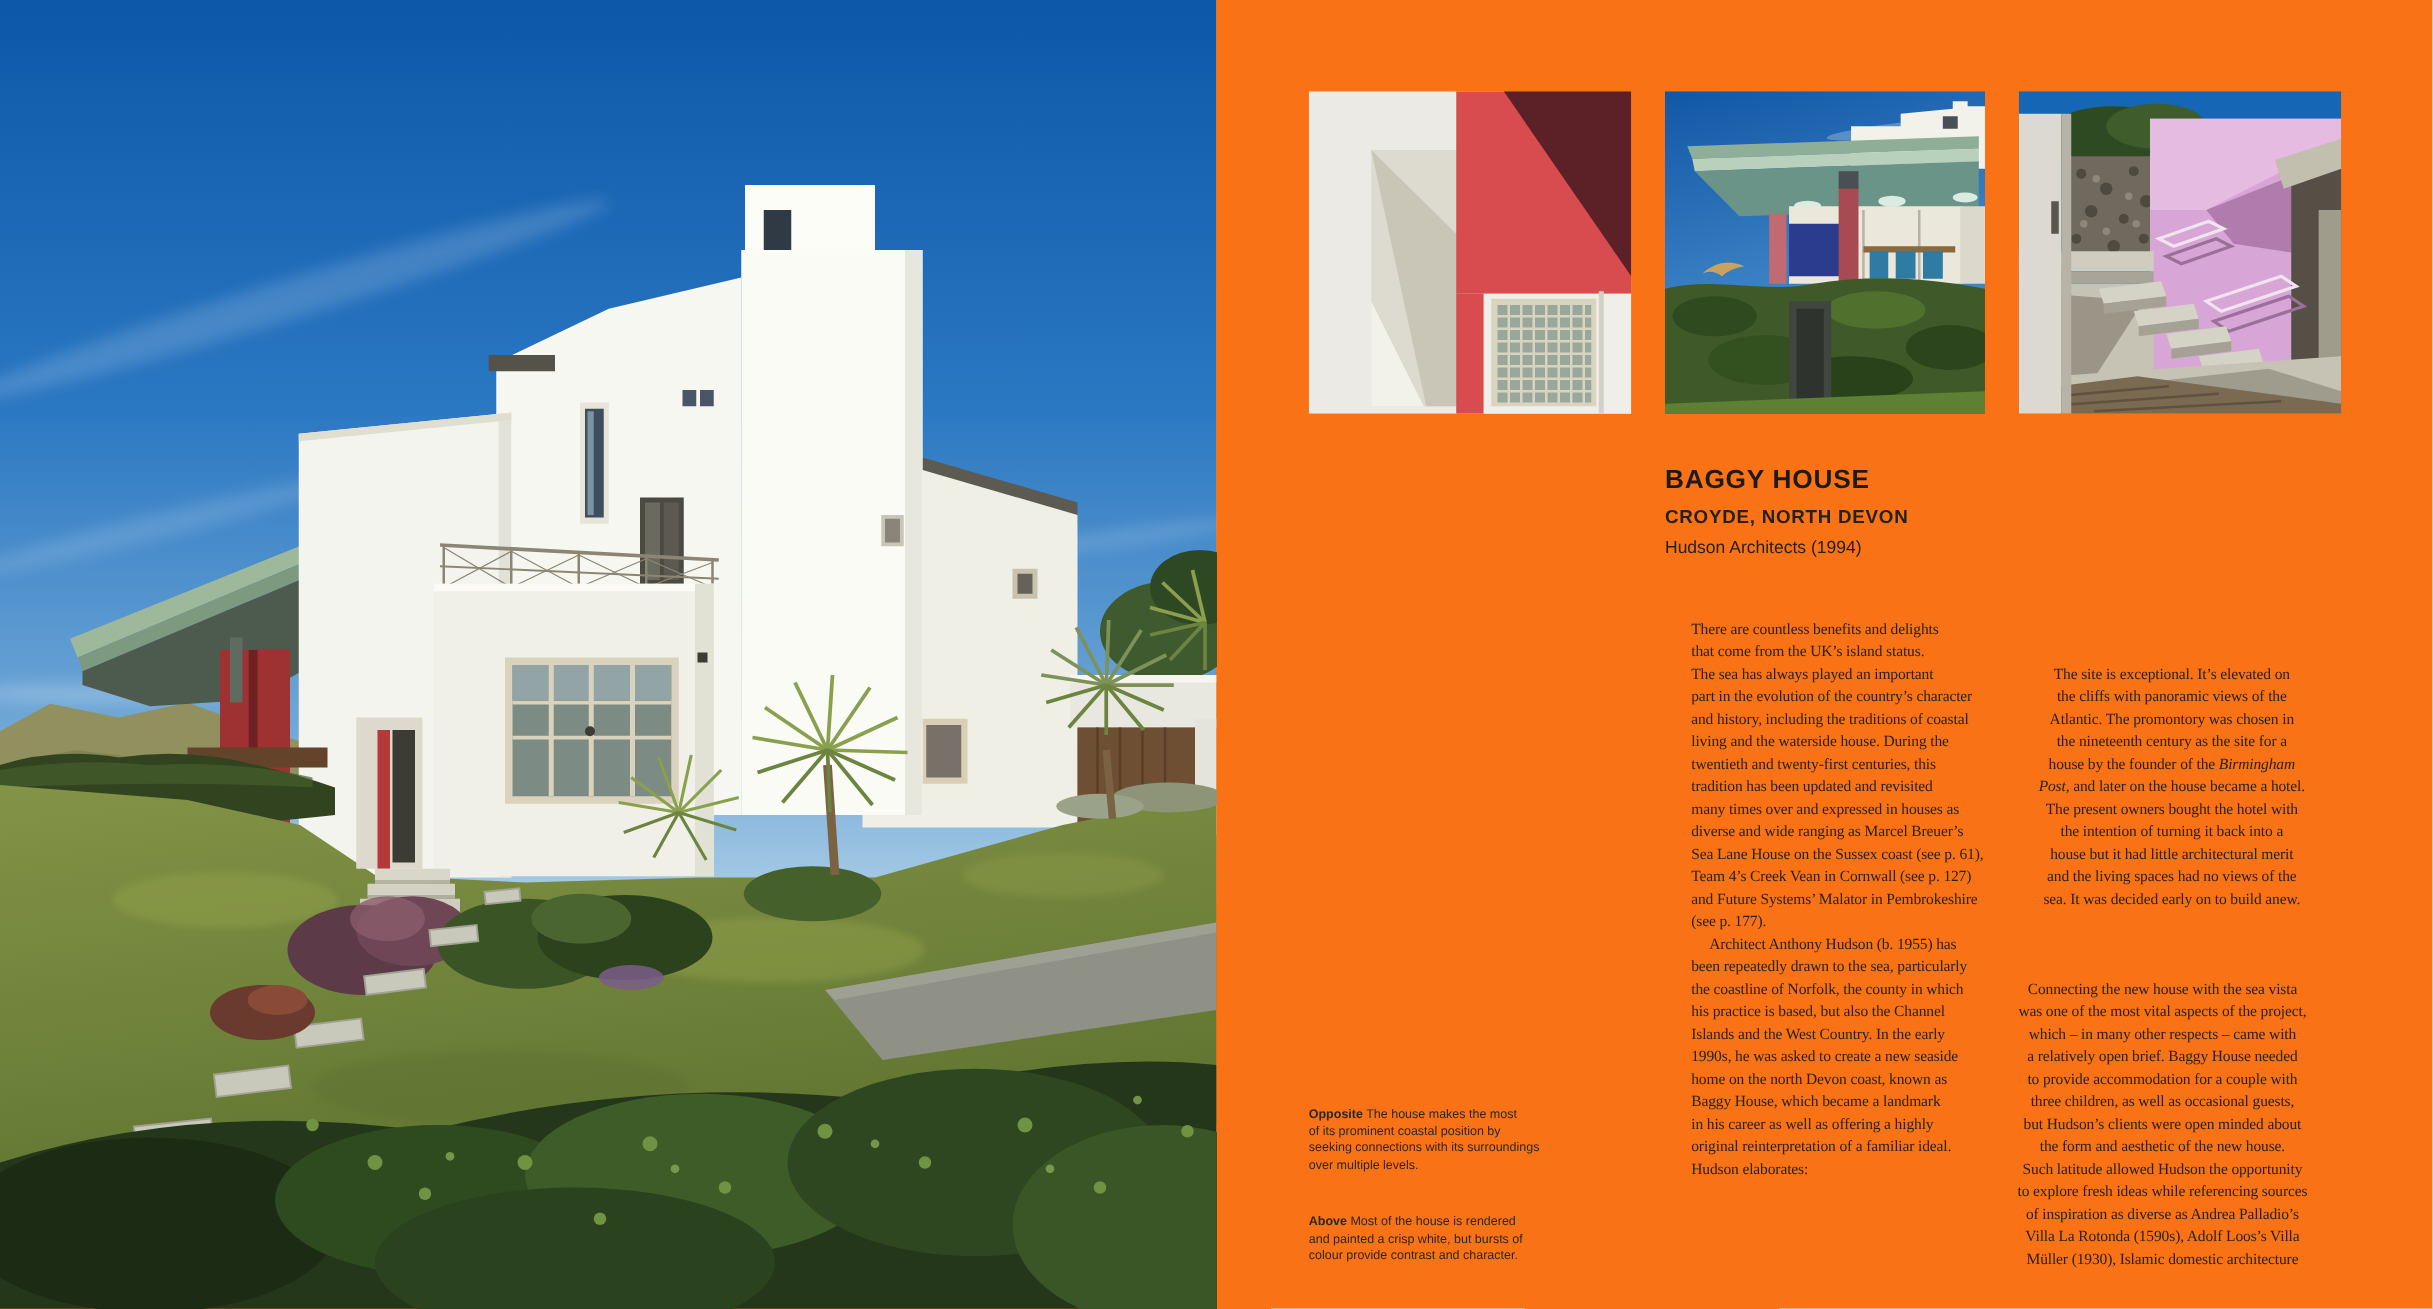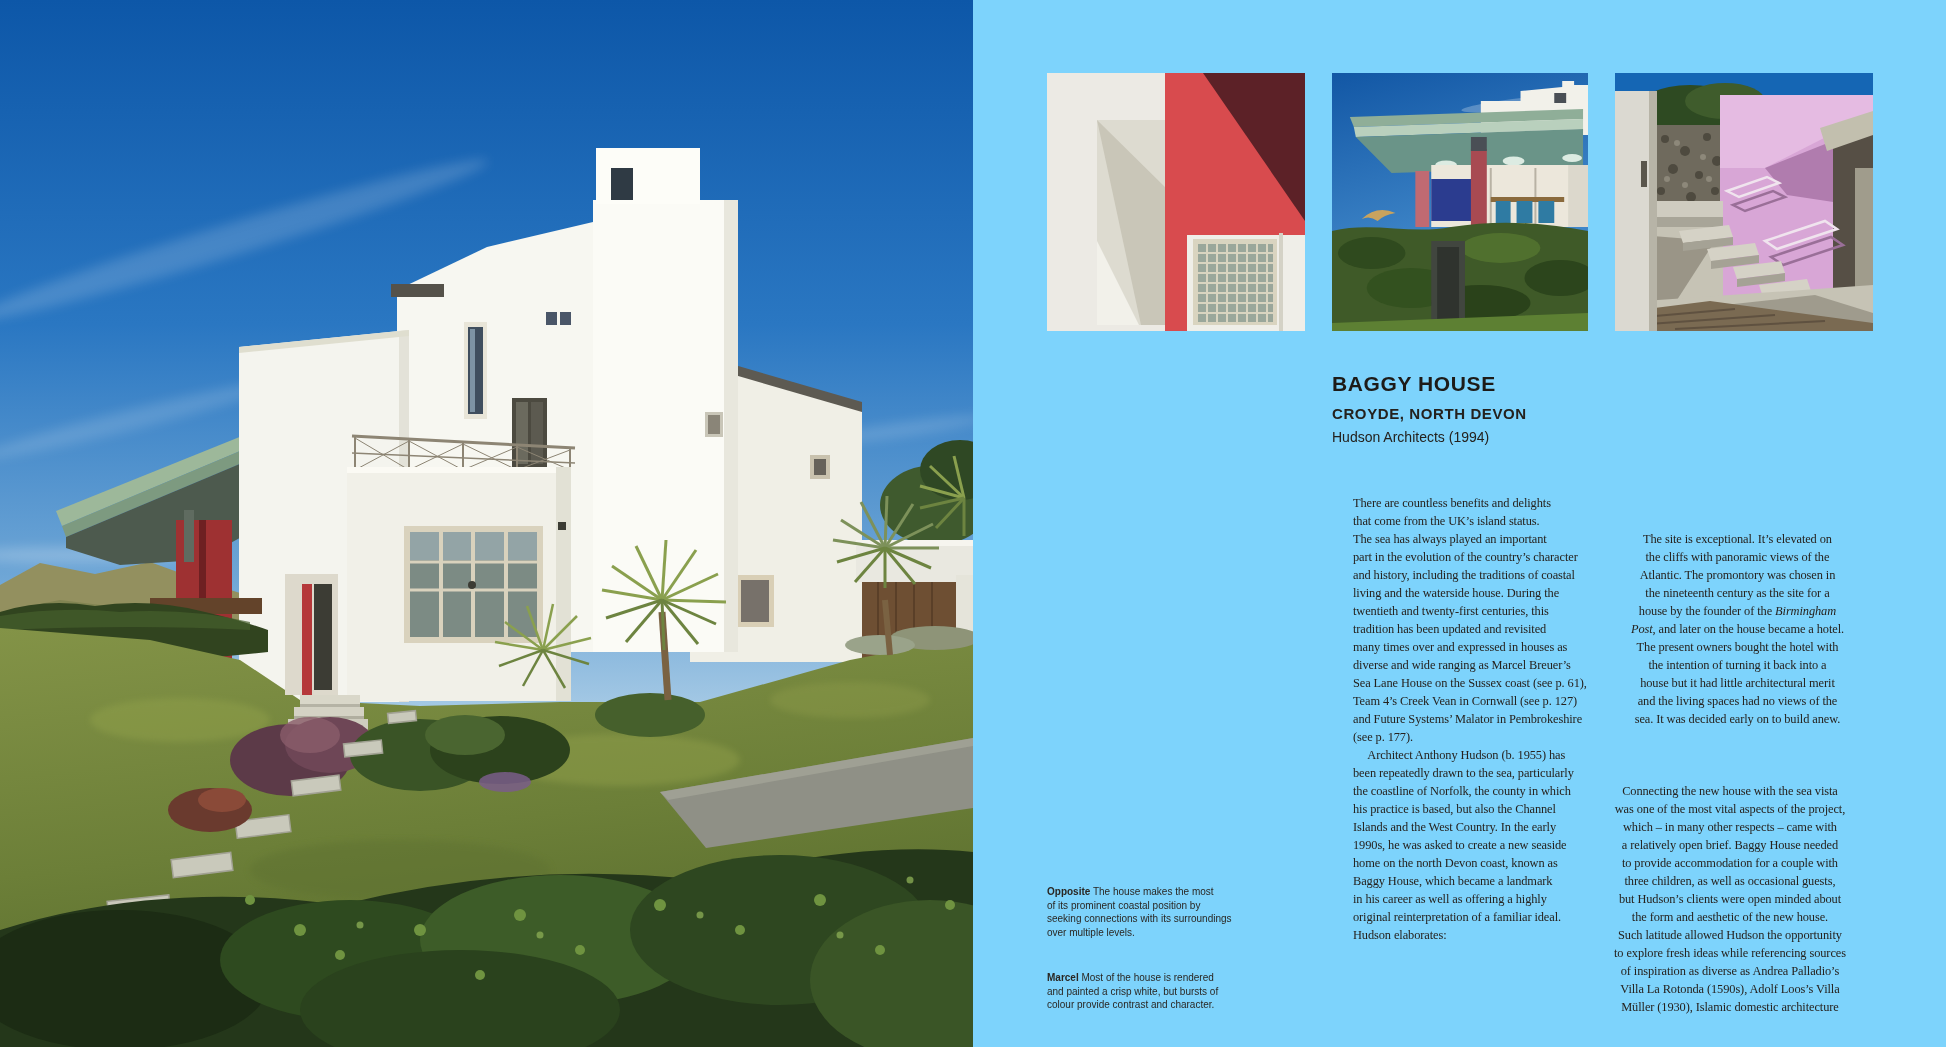--- a/index.html
+++ b/index.html
@@ -1,16 +1,16 @@
 <!DOCTYPE html>
 <html><head>
 <meta charset="utf-8">
 <style>
   html,body{margin:0;padding:0;background:#ffffff;}
-  .spread{position:relative;width:1946px;height:1047px;background:#7dd3fc;overflow:hidden;
+  .spread{position:relative;width:1946px;height:1047px;background:#f97316;overflow:hidden;
           font-family:"Liberation Serif",serif;color:#26221e;}
   .page-left{position:absolute;left:0;top:0;width:973px;height:1047px;}
   .page-left svg{display:block;width:100%;height:100%;}
   .thumb{position:absolute;top:73px;height:258px;}
   .thumb svg{display:block;width:100%;height:100%;}
   .thumb1{left:1047px;width:258px;}
   .thumb2{left:1332px;width:256px;}
   .thumb3{left:1615px;width:258px;}
   .title-block{position:absolute;left:1332px;top:372px;font-family:"Liberation Sans",sans-serif;color:#1d1b18;}
   .title-block h1{margin:0;font-size:21px;line-height:24px;font-weight:700;letter-spacing:.6px;}
@@ -591,20 +591,20 @@
 of inspiration as diverse as Andrea Palladio’s
 Villa La Rotonda (1590s), Adolf Loos’s Villa
 Müller (1930), Islamic domestic architecture</p>
     </div>
 
     <div class="caption">
       <p><b>Opposite</b><span> The house makes the most
 of its prominent coastal position by
 seeking connections with its surroundings
 over multiple levels.</span></p>
-      <p><b>Marcel</b><span> Most of the house is rendered
+      <p><b>Above</b><span> Most of the house is rendered
 and painted a crisp white, but bursts of
 colour provide contrast and character.</span></p>
     </div>
 
     <div class="folio">165</div>
   </div>
 </div>
 
 </body></html>

